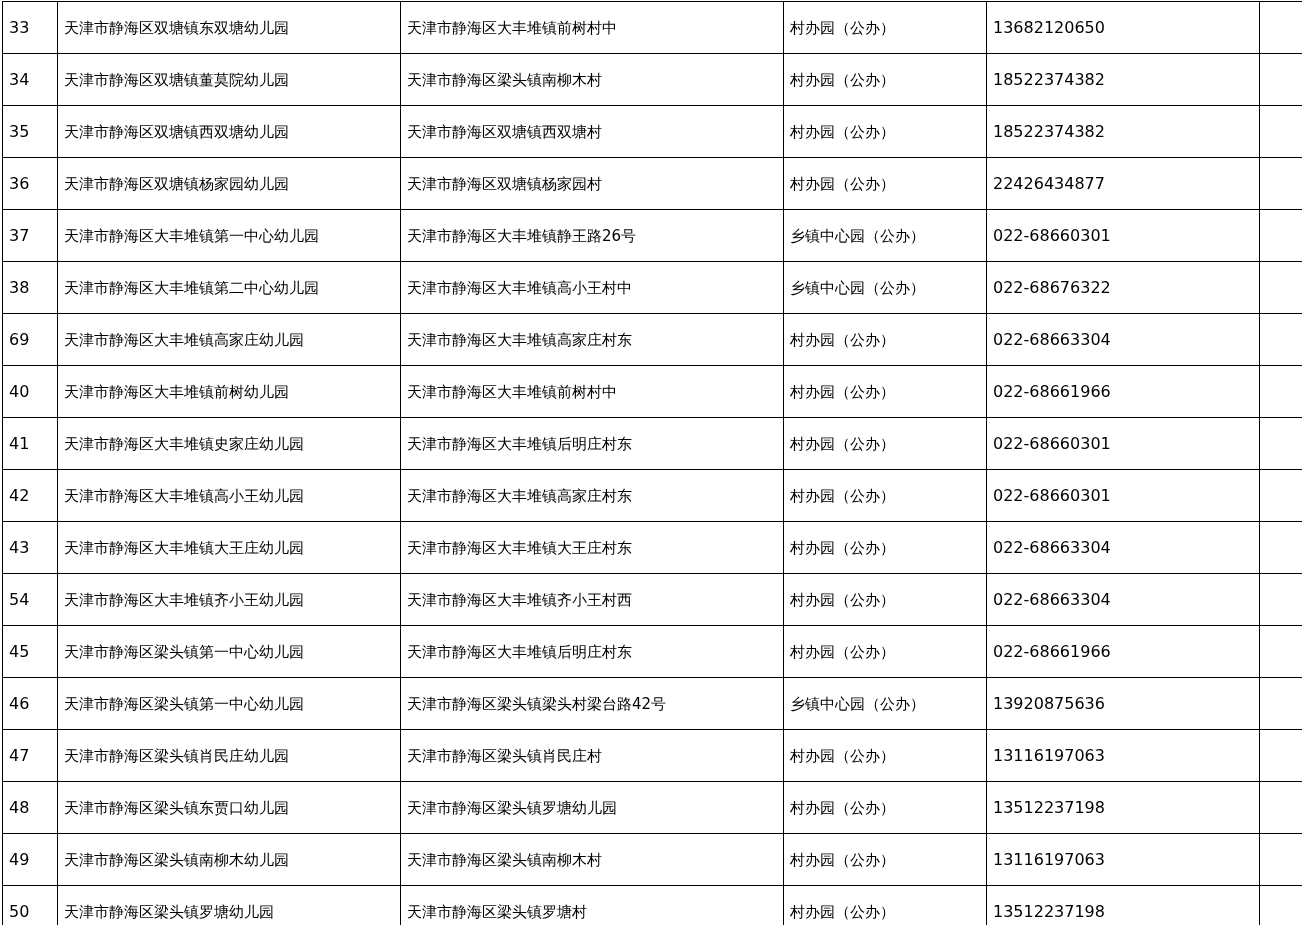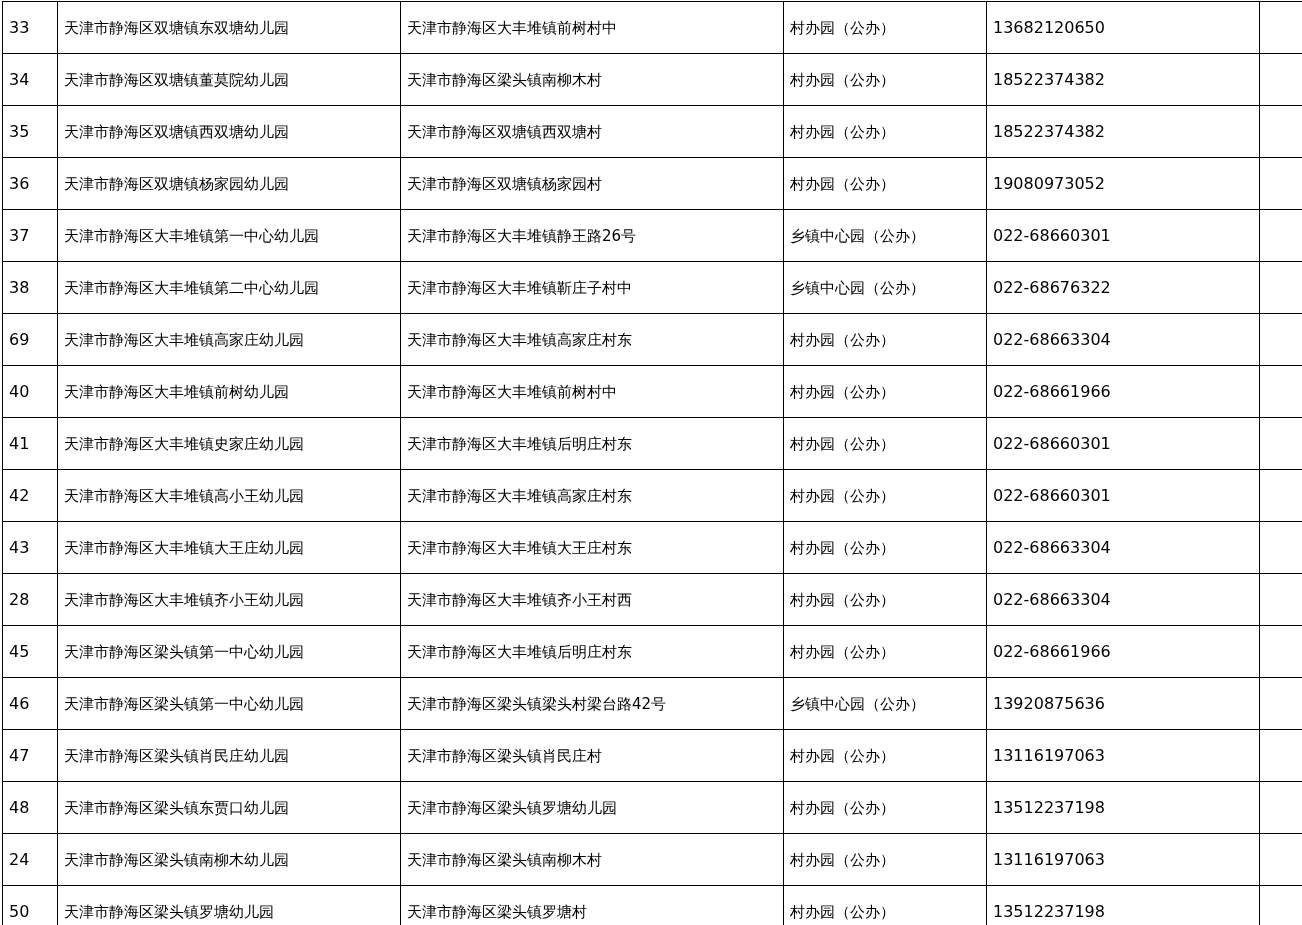--- a/index.html
+++ b/index.html
@@ -120,21 +120,21 @@
         <td class="col-name">
             <span class="cell-text">天津市静海区双塘镇杨家园幼儿园</span>
           </td>
         <td class="col-addr">
             <span class="cell-text">天津市静海区双塘镇杨家园村</span>
           </td>
         <td class="col-type">
             <span class="cell-text">村办园（公办）</span>
           </td>
         <td class="col-phone">
-            <span class="cell-text num-text">19080973052</span>
+            <span class="cell-text num-text">22426434877</span>
           </td>
         <td class="col-extra">
             <span class="cell-text"></span>
           </td>
       </tr>
       <tr>
         <td class="col-idx">
             <span class="cell-text num-text">37</span>
           </td>
         <td class="col-name">
@@ -154,21 +154,21 @@
           </td>
       </tr>
       <tr>
         <td class="col-idx">
             <span class="cell-text num-text">38</span>
           </td>
         <td class="col-name">
             <span class="cell-text">天津市静海区大丰堆镇第二中心幼儿园</span>
           </td>
         <td class="col-addr">
-            <span class="cell-text">天津市静海区大丰堆镇靳庄子村中</span>
+            <span class="cell-text">天津市静海区大丰堆镇高小王村中</span>
           </td>
         <td class="col-type">
             <span class="cell-text">乡镇中心园（公办）</span>
           </td>
         <td class="col-phone">
             <span class="cell-text num-text">022-68676322</span>
           </td>
         <td class="col-extra">
             <span class="cell-text"></span>
           </td>
@@ -268,21 +268,21 @@
           </td>
         <td class="col-phone">
             <span class="cell-text num-text">022-68663304</span>
           </td>
         <td class="col-extra">
             <span class="cell-text"></span>
           </td>
       </tr>
       <tr>
         <td class="col-idx">
-            <span class="cell-text num-text">28</span>
+            <span class="cell-text num-text">54</span>
           </td>
         <td class="col-name">
             <span class="cell-text">天津市静海区大丰堆镇齐小王幼儿园</span>
           </td>
         <td class="col-addr">
             <span class="cell-text">天津市静海区大丰堆镇齐小王村西</span>
           </td>
         <td class="col-type">
             <span class="cell-text">村办园（公办）</span>
           </td>
@@ -368,21 +368,21 @@
           </td>
         <td class="col-phone">
             <span class="cell-text num-text">13512237198</span>
           </td>
         <td class="col-extra">
             <span class="cell-text"></span>
           </td>
       </tr>
       <tr>
         <td class="col-idx">
-            <span class="cell-text num-text">24</span>
+            <span class="cell-text num-text">49</span>
           </td>
         <td class="col-name">
             <span class="cell-text">天津市静海区梁头镇南柳木幼儿园</span>
           </td>
         <td class="col-addr">
             <span class="cell-text">天津市静海区梁头镇南柳木村</span>
           </td>
         <td class="col-type">
             <span class="cell-text">村办园（公办）</span>
           </td>

